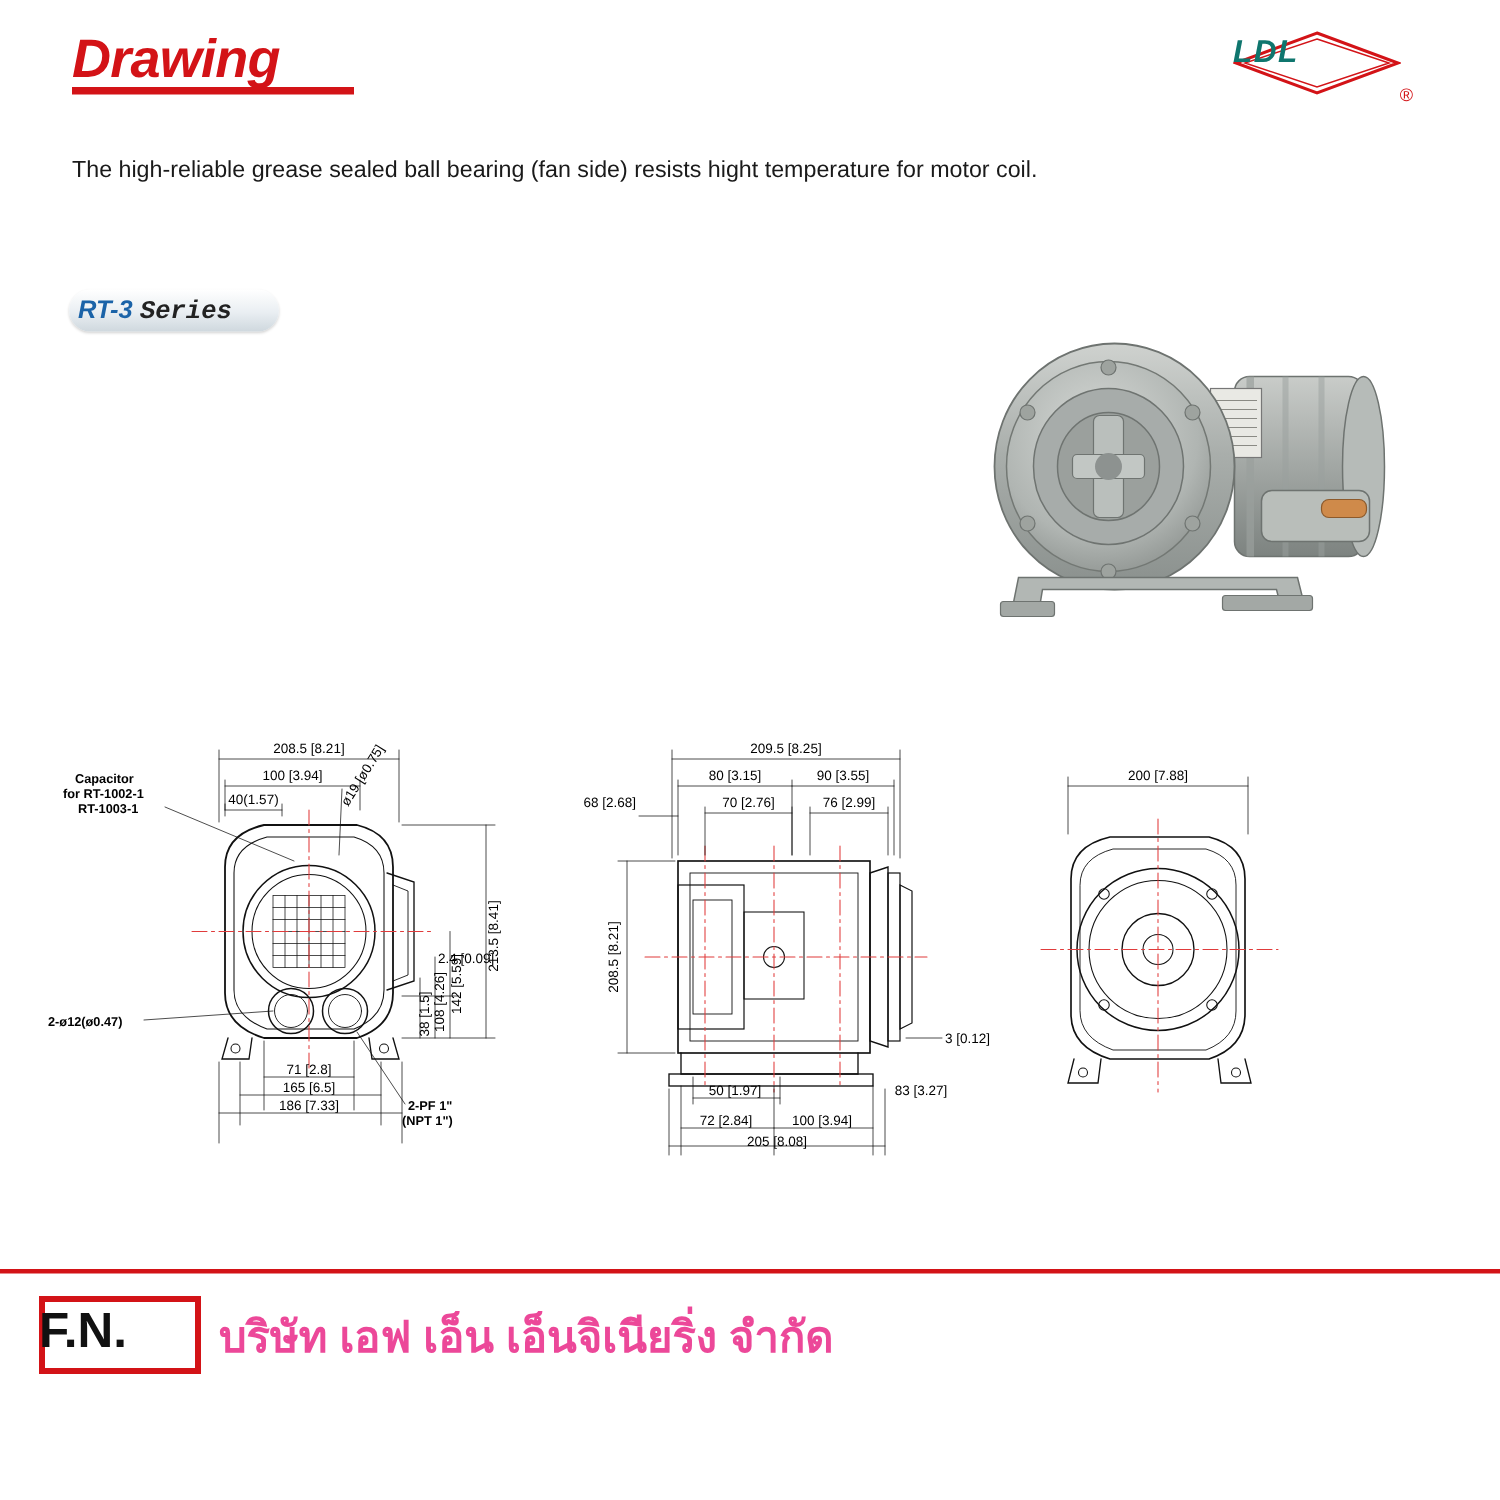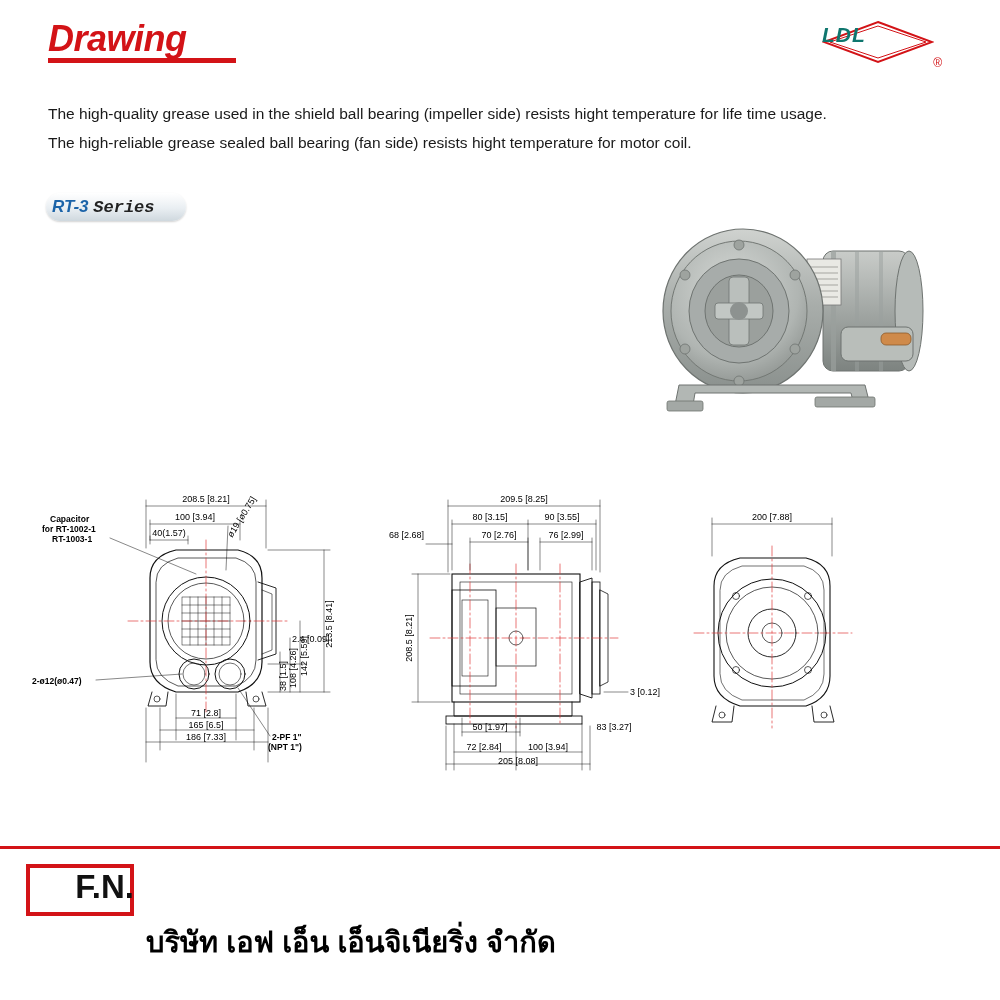--- a/index.html
+++ b/index.html
@@ -141,32 +141,32 @@
     width: 108px;
     height: 52px;
     border: 4px solid #d31317;
     box-sizing: border-box;
   }
   .fn-text {
     position: absolute;
     left: 26px;
     top: 868px;
     width: 108px;
-    text-align: right;
+    text-align: left;
     font-size: 33px;
     font-weight: bold;
     color: #111;
   }
   .company-name {
     position: absolute;
     left: 146px;
-    top: 919px;
+    top: 868px;
     font-size: 29px;
     font-weight: bold;
-    color: #000000;
+    color: #ec4899;
   }
 
   .contact-row {
     position: absolute;
     left: 0;
     top: 944px;
     width: 1000px;
     height: 44px;
   }
 </style>
@@ -179,21 +179,20 @@
 <div class="ldl-logo">
   <svg class="ldl-diamond" viewBox="0 0 112 44">
     <polygon points="56,2 110,22 56,42 2,22" fill="none" stroke="#d31317" stroke-width="2"></polygon>
     <polygon points="56,6 104,22 56,38 8,22" fill="none" stroke="#d31317" stroke-width="1"></polygon>
   </svg>
   <div class="ldl-text">LDL</div>
   <div class="ldl-r">®</div>
 </div>
 
 <div class="intro">
-  <p>The high-quality grease used in the shield ball bearing (impeller side) resists hight temperature for life time usage.</p>
   <p>The high-reliable grease sealed ball bearing (fan side) resists hight temperature for motor coil.</p>
 </div>
 
 <div class="series-badge"></div>
 <div class="series-label">
   <span>RT-3</span>
   <span class="suffix">Series</span>
 </div>
 
 <svg class="photo" viewBox="0 0 300 235">

